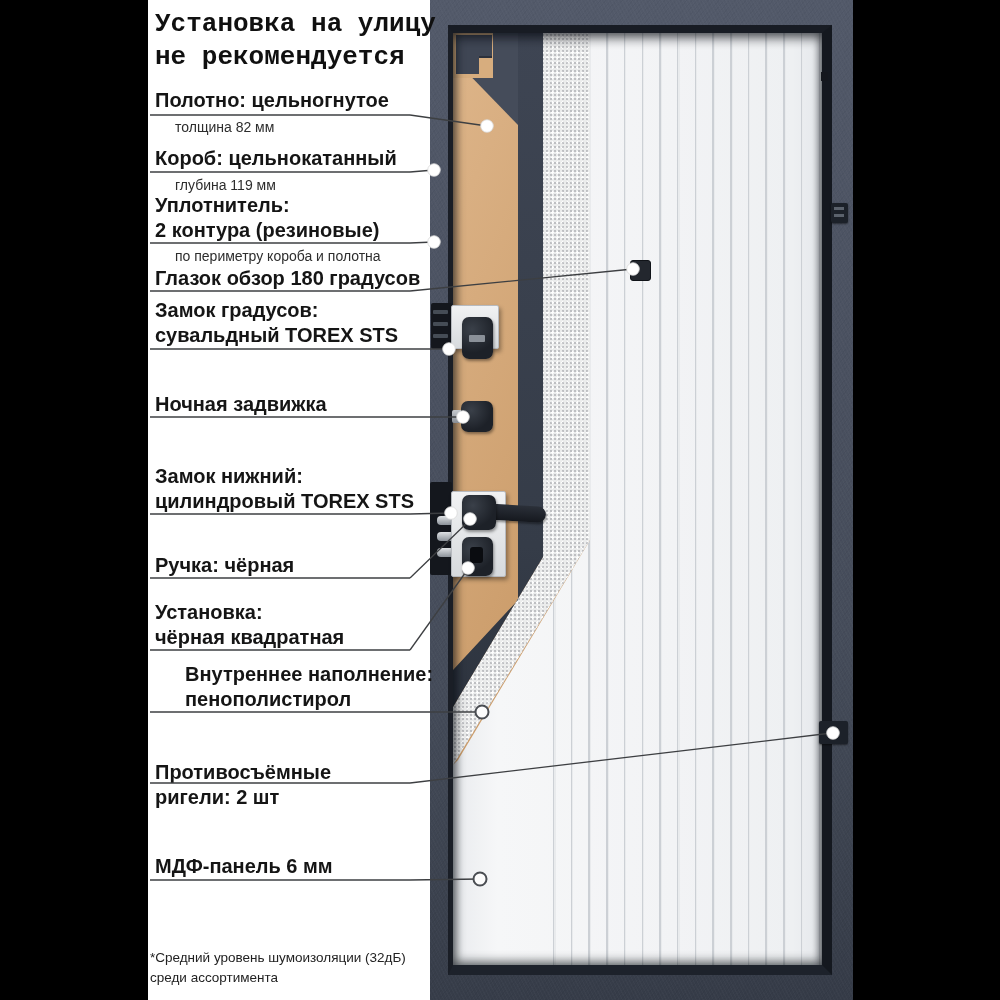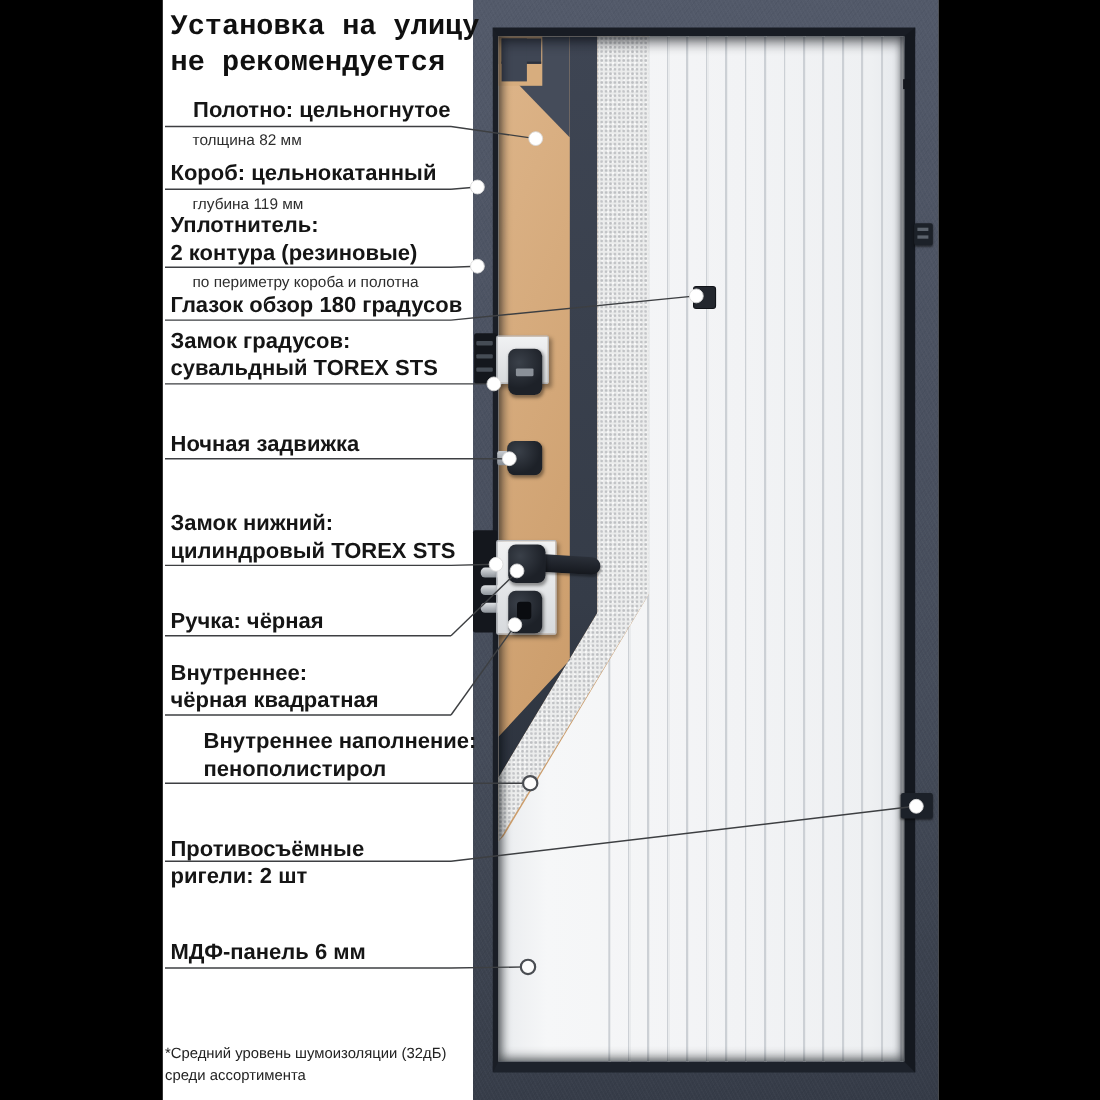--- a/index.html
+++ b/index.html
@@ -120,21 +120,21 @@
   <div class="hw silverplate z30" style="left:451px;top:491px;width:53px;height:84px;"></div>
   <div class="lever z30"></div>
   <div class="hw blackbody z30" style="left:462px;top:495px;width:34px;height:35px;"></div>
   <div class="hw blackbody z30" style="left:462px;top:537px;width:31px;height:39px;">
     <div class="abs" style="left:8px;top:10px;width:13px;height:16px;background:#0a0c10;border-radius:3px;"></div>
   </div>
 
   <div class="header z40">Установка на улицу
 не рекомендуется</div>
 
-  <div class="co z40" style="top:88px;text-align:center;">
+  <div class="co z40" style="top:88px;">
       <div class="co-title">Полотно: цельногнутое</div>
     </div>
   <div class="co-sub z40" style="top:119px;">толщина 82 мм</div>
 
   <div class="co z40" style="top:146px;">
       <div class="co-title">Короб: цельнокатанный</div>
     </div>
   <div class="co-sub z40" style="top:177px;text-align:center;">глубина 119 мм</div>
 
   <div class="co z40" style="top:193px;">
@@ -154,21 +154,21 @@
       <div class="co-title">Ночная задвижка</div>
     </div>
   <div class="co z40" style="top:464px;">
       <div class="co-title">Замок нижний:
 цилиндровый TOREX STS</div>
     </div>
   <div class="co z40" style="top:553px;">
       <div class="co-title">Ручка: чёрная</div>
     </div>
   <div class="co z40" style="top:600px;">
-      <div class="co-title">Внутреннее:
+      <div class="co-title">Установка:
 чёрная квадратная</div>
     </div>
   <div class="co z40" style="top:662px;margin-left:30px;">
       <div class="co-title">Внутреннее наполнение:
 пенополистирол</div>
     </div>
   <div class="co z40" style="top:740px;margin-top:20px;">
       <div class="co-title">Противосъёмные
 ригели: 2 шт</div>
     </div>

